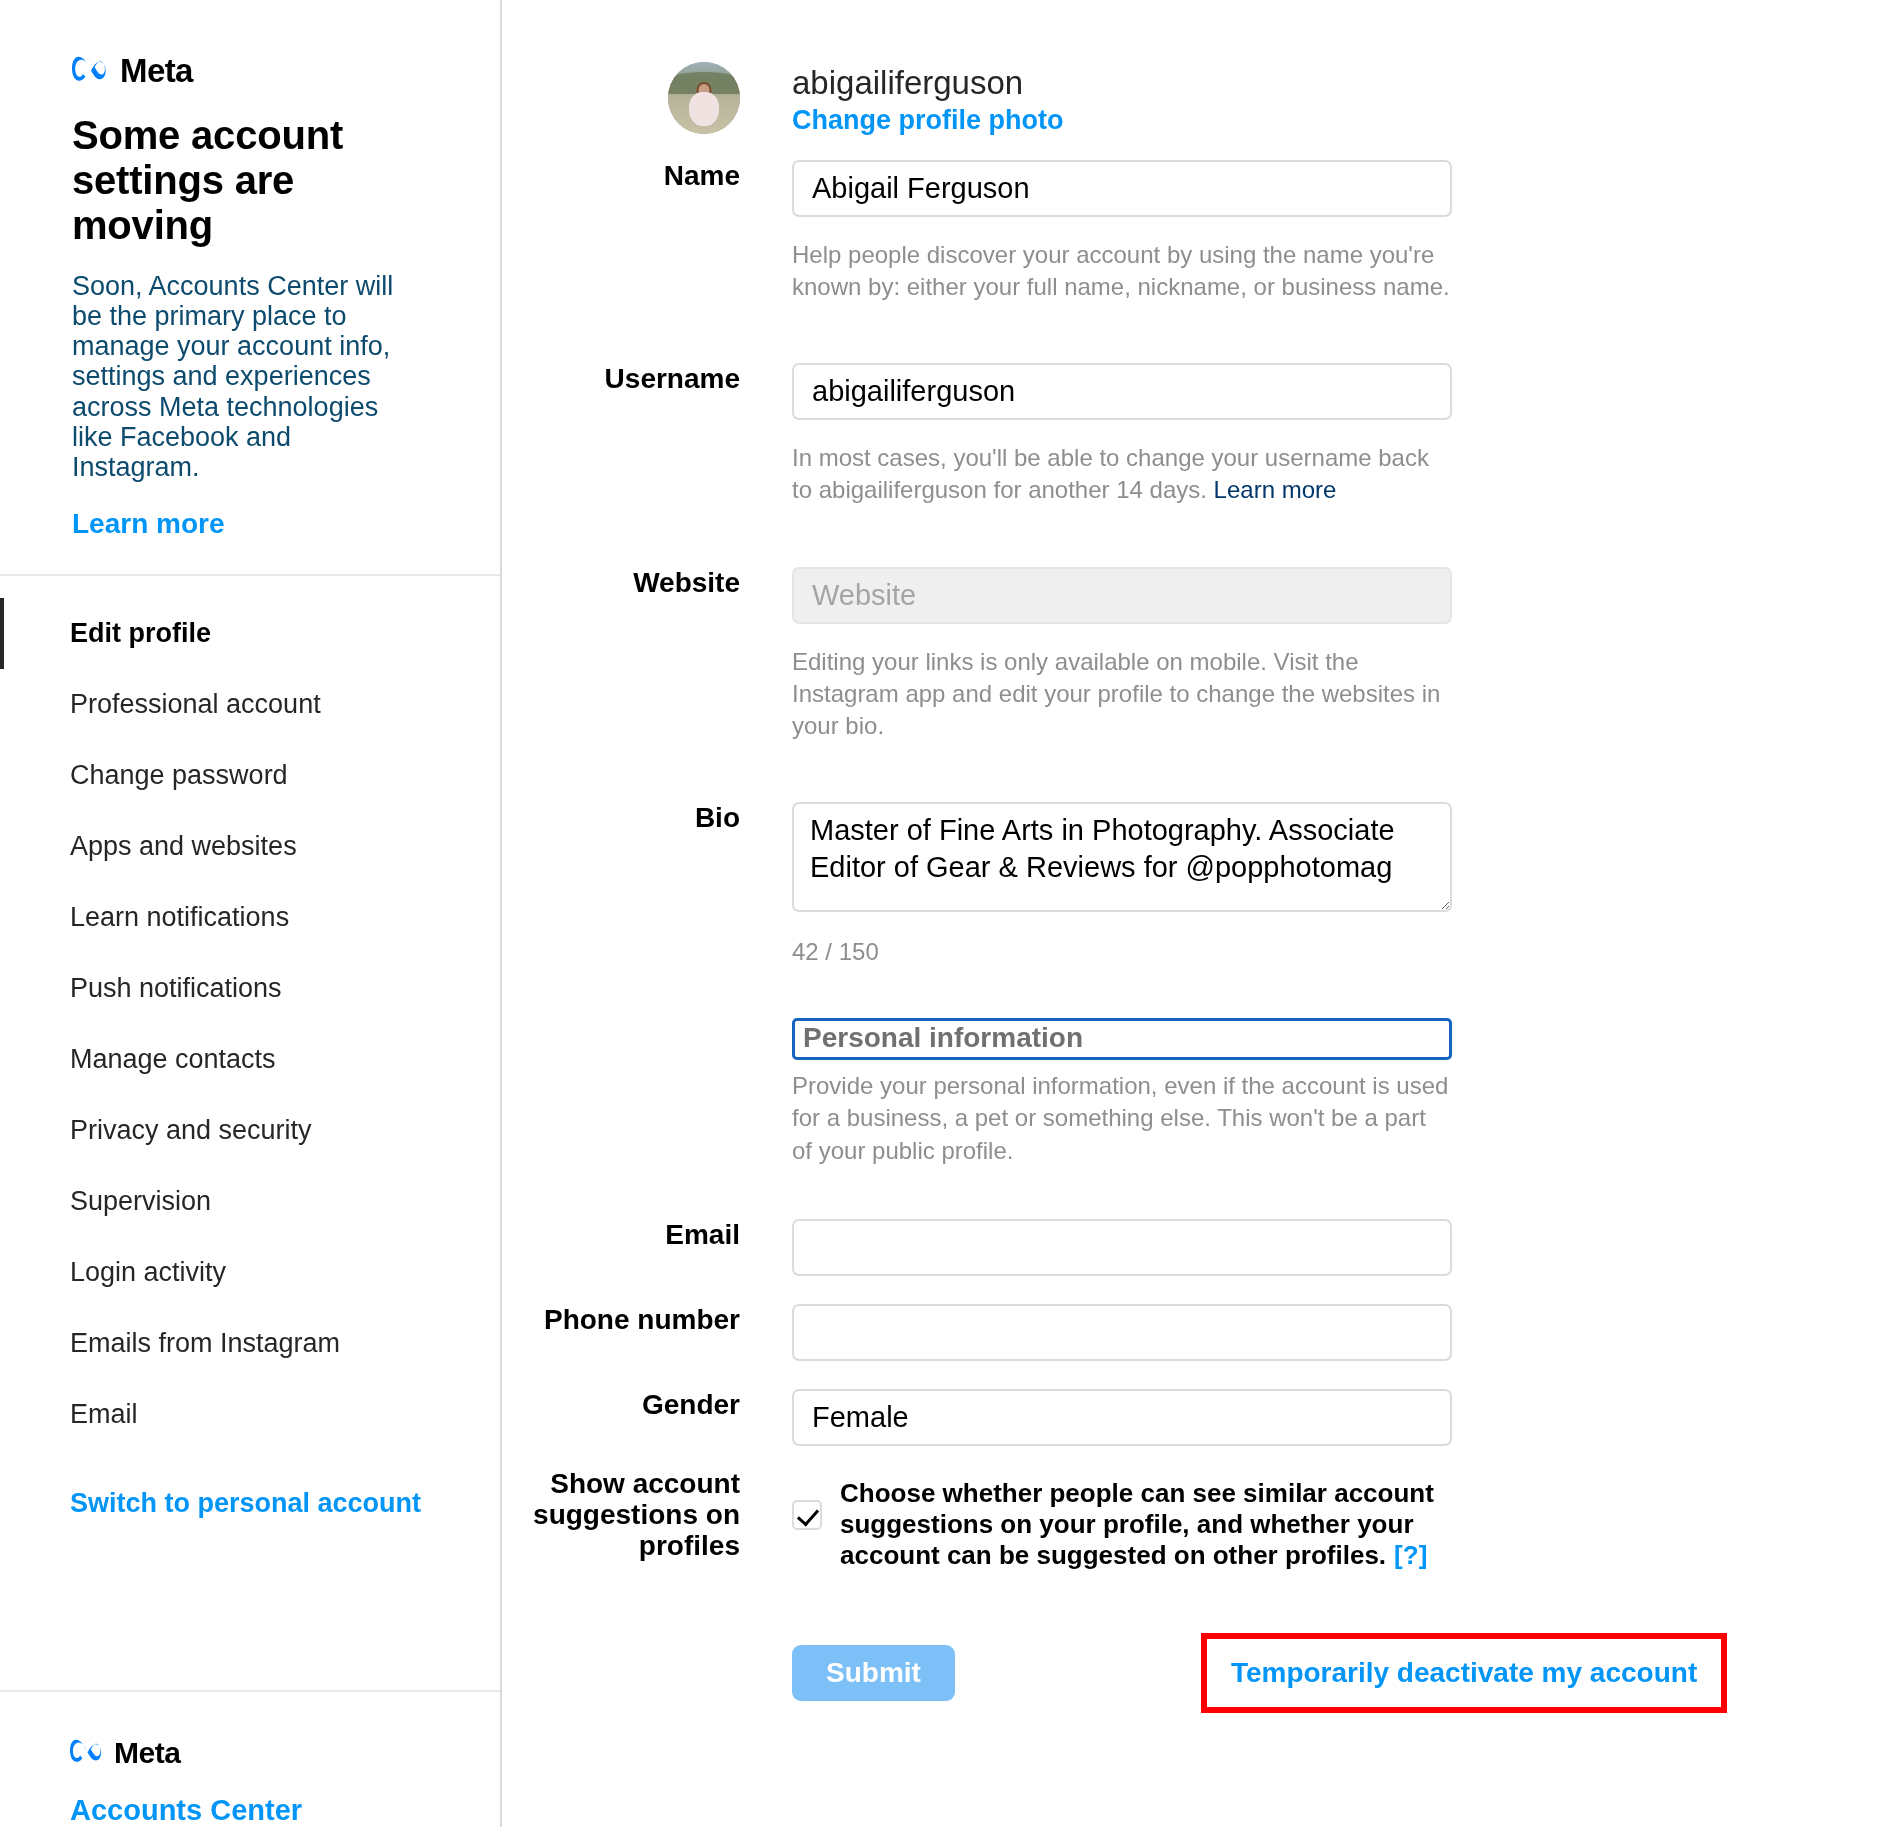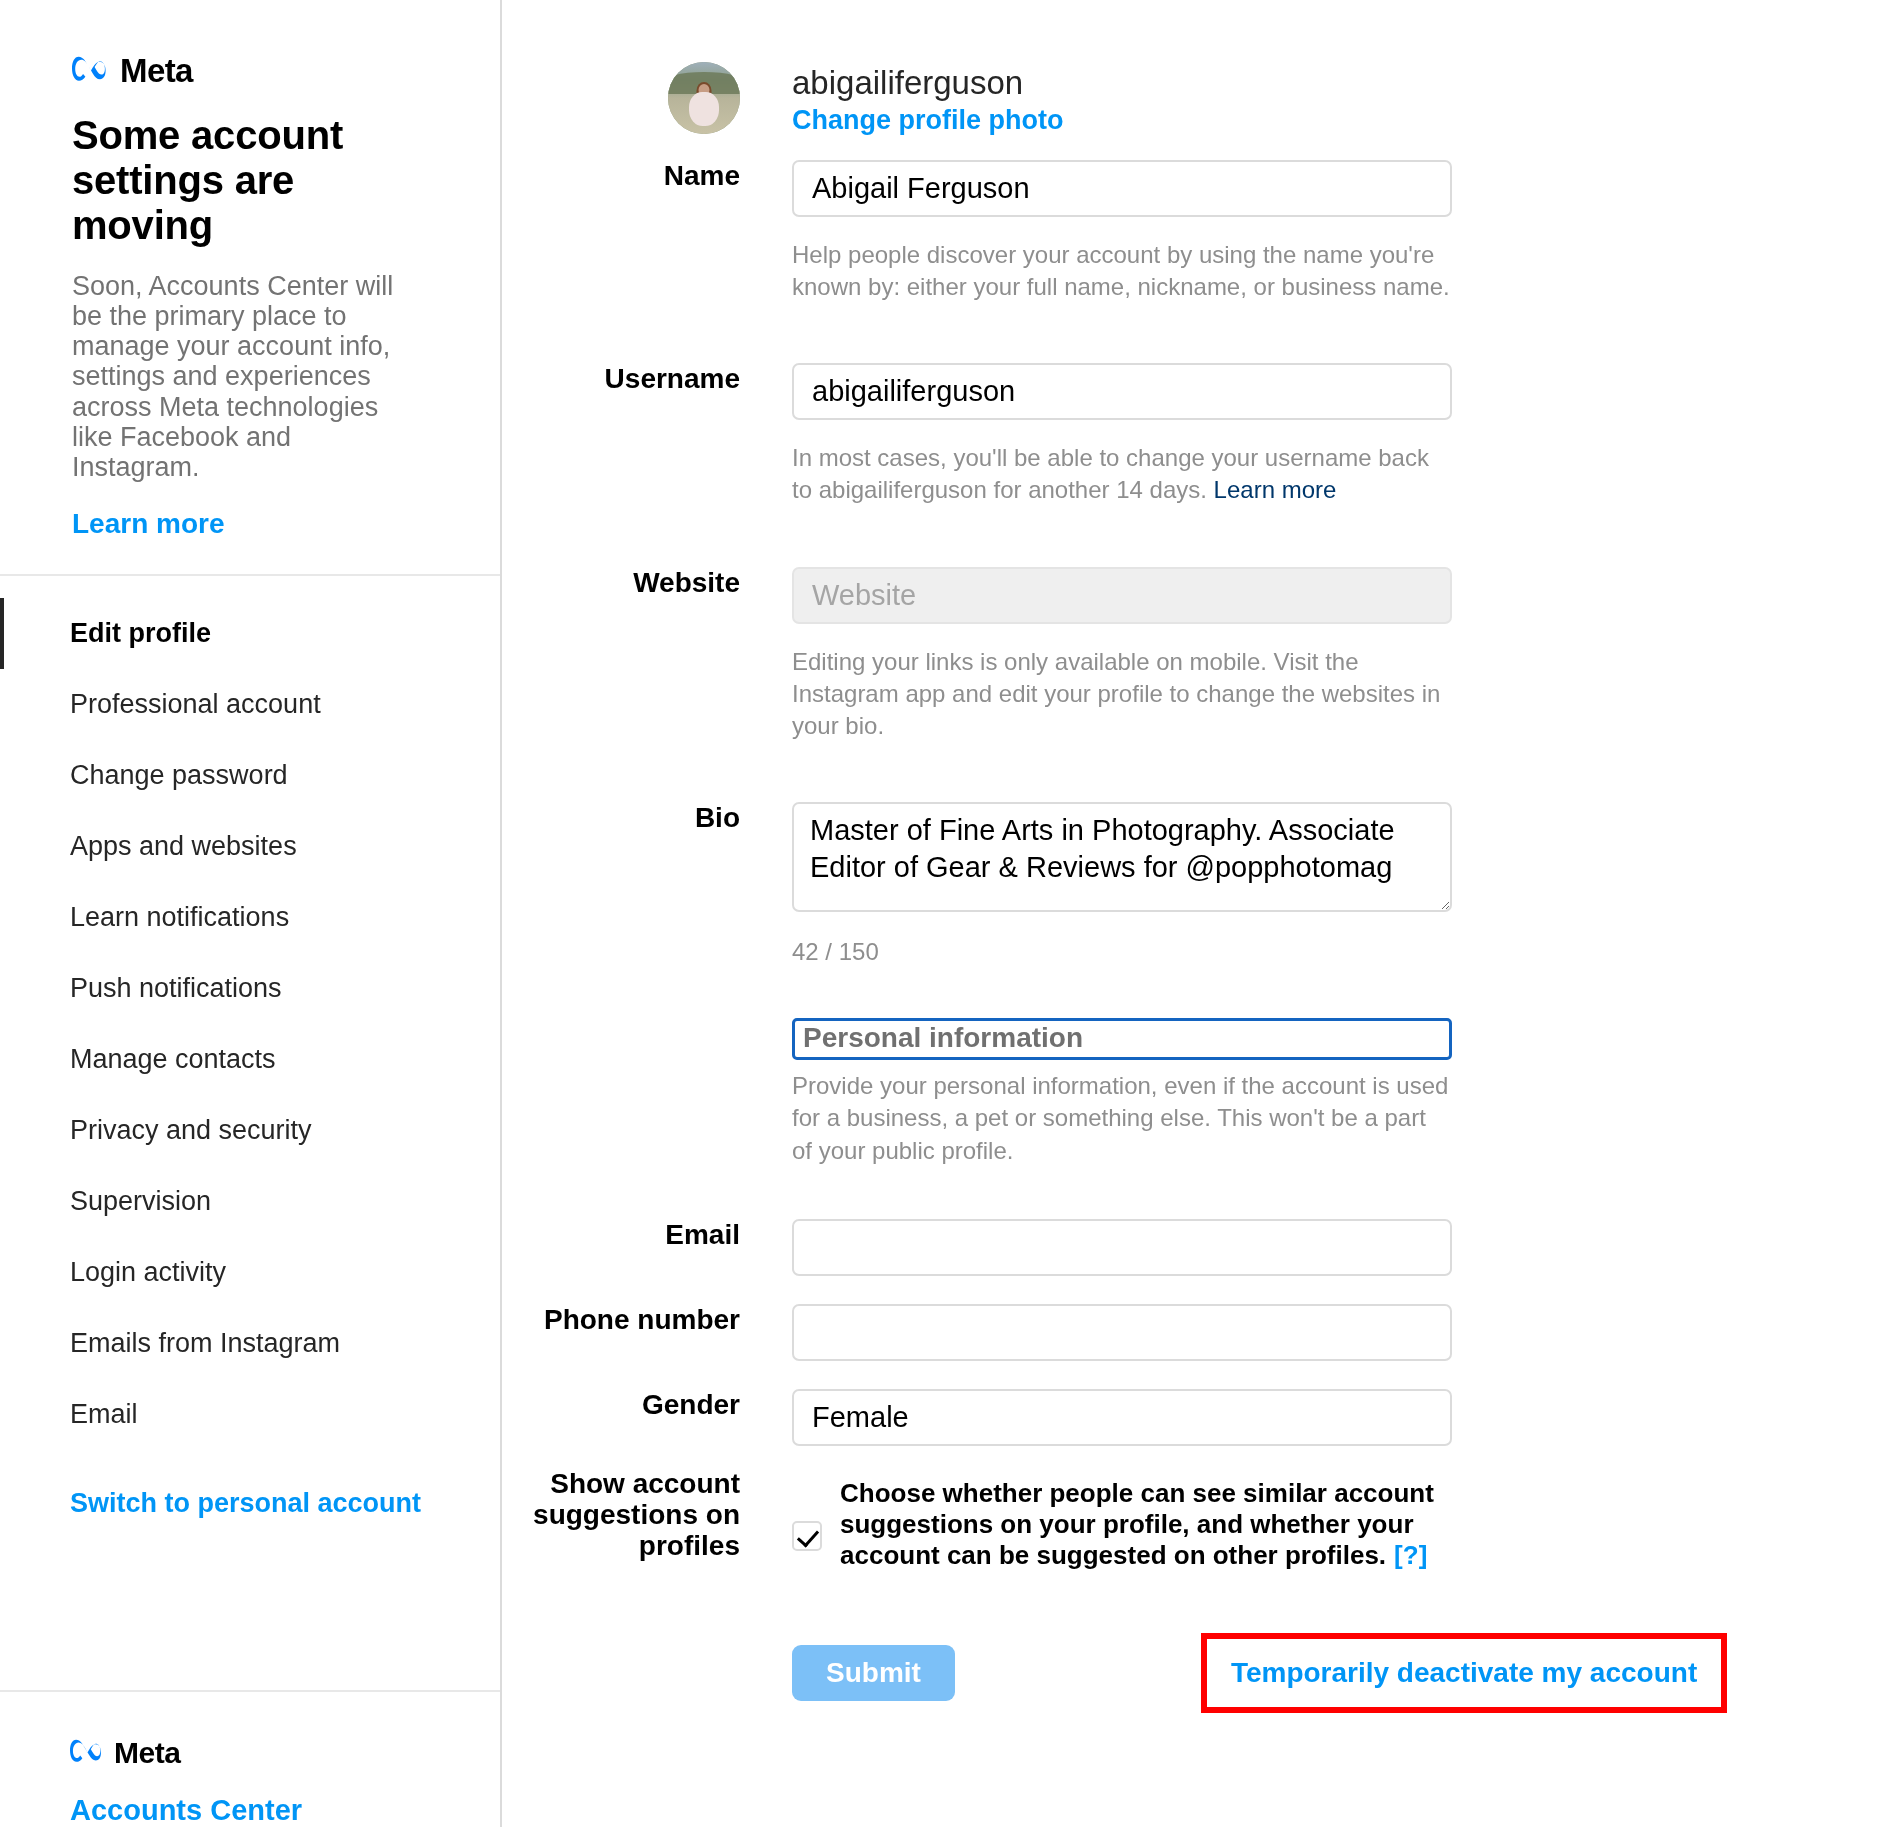--- a/index.html
+++ b/index.html
@@ -53,21 +53,21 @@
     font-weight: 700;
     line-height: 1.13;
     letter-spacing: -0.2px;
     color: #000;
     margin-bottom: 22px;
     max-width: 360px;
   }
   .promo-body {
     font-size: 27px;
     line-height: 1.12;
-    color: #737373;
+    color: #0c4a6e;
     max-width: 330px;
     margin-bottom: 26px;
   }
   .promo-link {
     font-size: 28px;
     color: #0095f6;
     font-weight: 600;
     text-decoration: none;
     cursor: pointer;
     display: inline-block;
@@ -292,21 +292,21 @@
   .personal-box .ptitle {
     font-size: 28px;
     font-weight: 700;
     color: #707070;
     line-height: 1.08;
   }
 
   
   .check-row {
     display: flex;
-    align-items: center;
+    align-items: flex-start;
     padding-left: 52px;
     max-width: 760px;
     padding-top: 10px;
   }
   .checkbox {
     width: 30px; height: 30px;
     flex: 0 0 30px;
     border: 2px solid #dbdbdb;
     border-radius: 5px;
     background: #fff;

